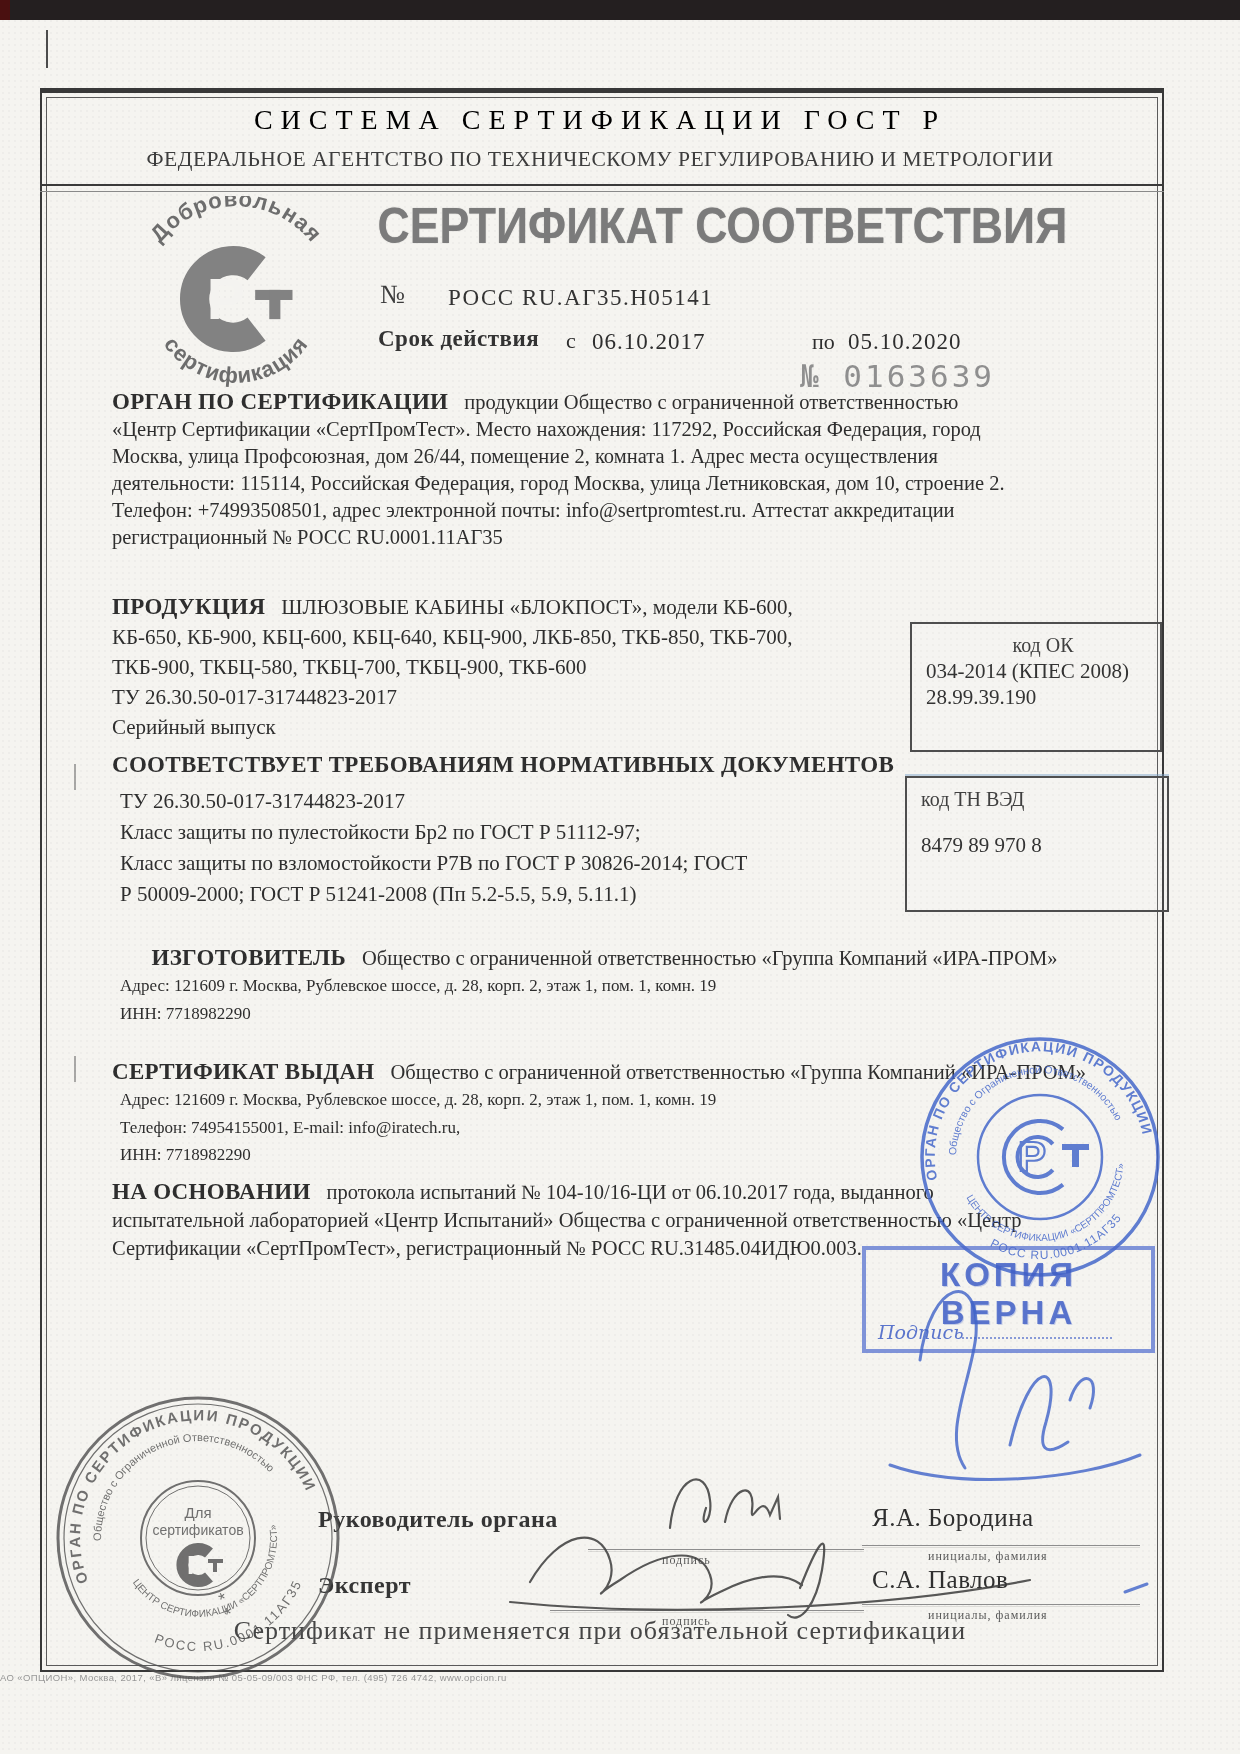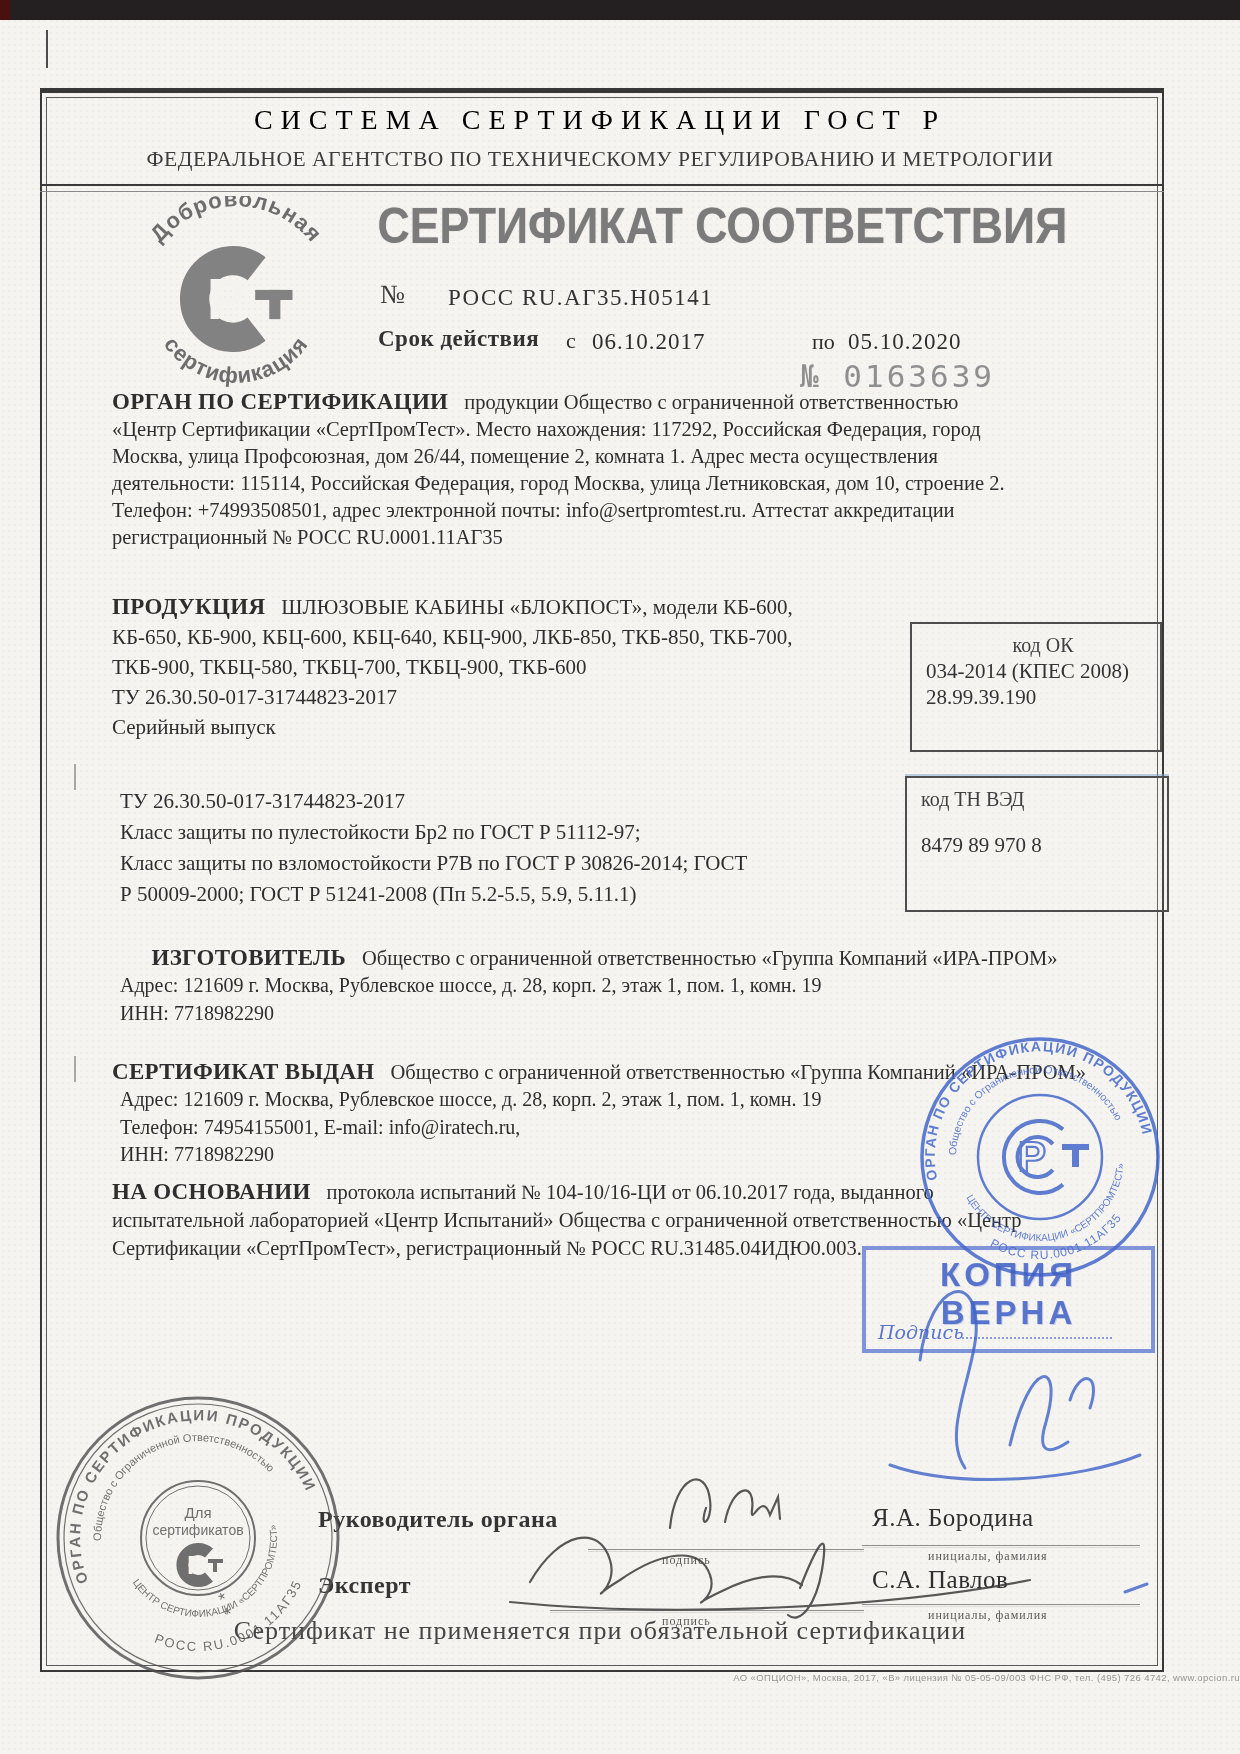--- a/index.html
+++ b/index.html
@@ -31,33 +31,33 @@
   .num-value{left:448px;top:285px;font-size:23px;letter-spacing:1.5px;color:#333;z-index:2;}
   .val-label{left:378px;top:326px;font-size:23px;font-weight:700;color:#333;z-index:2;letter-spacing:.5px;}
   .val-c{left:566px;top:328px;font-size:22px;z-index:2;}
   .val-from{left:592px;top:329px;font-size:23px;letter-spacing:1px;z-index:2;}
   .val-po{left:812px;top:329px;font-size:22px;z-index:2;}
   .val-to{left:848px;top:329px;font-size:23px;letter-spacing:1px;z-index:2;}
   .serial{left:800px;top:358px;font-family:"DejaVu Sans Mono","Liberation Mono",monospace;font-size:31px;color:#8f8f8f;letter-spacing:3px;z-index:2;}
 
   .sect{z-index:2;font-size:20.5px;line-height:27px;text-align:left;}
   .slabel{font-weight:700;font-size:23px;letter-spacing:.3px;margin-right:16px;}
-  .sline{font-size:20px;line-height:27.5px;}
+  .sline{font-size:17px;line-height:27.5px;}
 
   .codebox{border:2px solid #4e4e4e;z-index:2;background:rgba(255,255,255,.08);}
   .codebox .cb-label{font-size:20px;color:#404040;}
   .codebox .cb-val{font-size:21px;color:#333;}
 
   .role{font-size:24px;font-weight:700;color:#353535;letter-spacing:.5px;z-index:2;}
   .sigline{border-top:1.5px solid #8e8e8e;box-shadow:0 2px 0 rgba(0,0,0,.1);z-index:2;}
   .siglabel{font-size:12px;color:#5a5a5a;letter-spacing:1px;z-index:2;}
   .signame{font-size:25px;color:#2f2f2f;z-index:2;letter-spacing:.5px;}
 
   .disclaimer{left:40px;top:1616px;width:1120px;text-align:center;font-size:26px;color:#454545;letter-spacing:1px;z-index:2;}
-  .fineprint{left:0;top:1672px;width:1240px;text-align:right;font-size:9.5px;color:#969696;letter-spacing:.4px;z-index:2;font-family:"Liberation Sans",sans-serif;}
+  .fineprint{left:0;top:1672px;width:1240px;text-align:left;font-size:9.5px;color:#969696;letter-spacing:.4px;z-index:2;font-family:"Liberation Sans",sans-serif;}
 
   .copybox{left:862px;top:1246px;width:272px;height:99px;border:4px solid rgba(77,106,205,.7);z-index:4;padding-left:13px;}
   .copy-title{position:absolute;left:0;top:6px;width:100%;text-align:center;font-family:"Liberation Sans",sans-serif;font-weight:700;font-size:33px;color:rgba(64,94,198,.82);letter-spacing:4px;text-shadow:1px 1px 0 rgba(64,94,198,.25);}
   .copy-sign{position:absolute;left:12px;bottom:6px;font-size:19px;font-style:italic;color:rgba(64,94,198,.85);font-family:"DejaVu Serif",serif;}
   .copy-signline{position:absolute;left:96px;bottom:10px;width:150px;border-bottom:2px dotted rgba(64,94,198,.6);}
 
   svg text{font-family:"Liberation Sans","DejaVu Sans",sans-serif;}
   .stamp{z-index:4;}
   .sig-overlay{z-index:5;pointer-events:none;}
 </style>
@@ -118,20 +118,21 @@
     <div class="sline" style="line-height:30px;font-size:21px;">ТУ 26.30.50-017-31744823-2017</div>
     <div class="sline" style="line-height:30px;font-size:21px;">Серийный выпуск</div>
   </div>
 
   <div class="abs codebox" style="left:910px;top:622px;width:234px;height:118px;padding:8px 0 0 14px;">
     <div class="cb-label" style="line-height:26px;text-align:center;">код ОК</div>
     <div class="cb-val" style="line-height:26px;">034-2014 (КПЕС 2008)</div>
     <div class="cb-val" style="line-height:26px;">28.99.39.190</div>
   </div>
 
+  <div class="abs slabel" style="left:112px;top:752px;z-index:2;">СООТВЕТСТВУЕТ ТРЕБОВАНИЯМ НОРМАТИВНЫХ ДОКУМЕНТОВ</div>
   <div class="abs" style="left:120px;top:786px;width:790px;z-index:2;">
     <div class="sline" style="font-size:21px;line-height:31px;">ТУ 26.30.50-017-31744823-2017</div>
     <div class="sline" style="font-size:21px;line-height:31px;">Класс защиты по пулестойкости Бр2 по ГОСТ Р 51112-97;</div>
     <div class="sline" style="font-size:21px;line-height:31px;">Класс защиты по взломостойкости Р7В по ГОСТ Р 30826-2014; ГОСТ</div>
     <div class="sline" style="font-size:21px;line-height:31px;">Р 50009-2000; ГОСТ Р 51241-2008 (Пп 5.2-5.5, 5.9, 5.11.1)</div>
   </div>
 
   <div class="abs codebox" style="left:905px;top:776px;width:246px;height:122px;padding:10px 0 0 14px;box-shadow:0 -2px 0 rgba(120,160,200,.45);">
     <div class="cb-label">код ТН ВЭД</div>
     <div class="cb-val" style="margin-top:22px;">8479 89 970 8</div>

